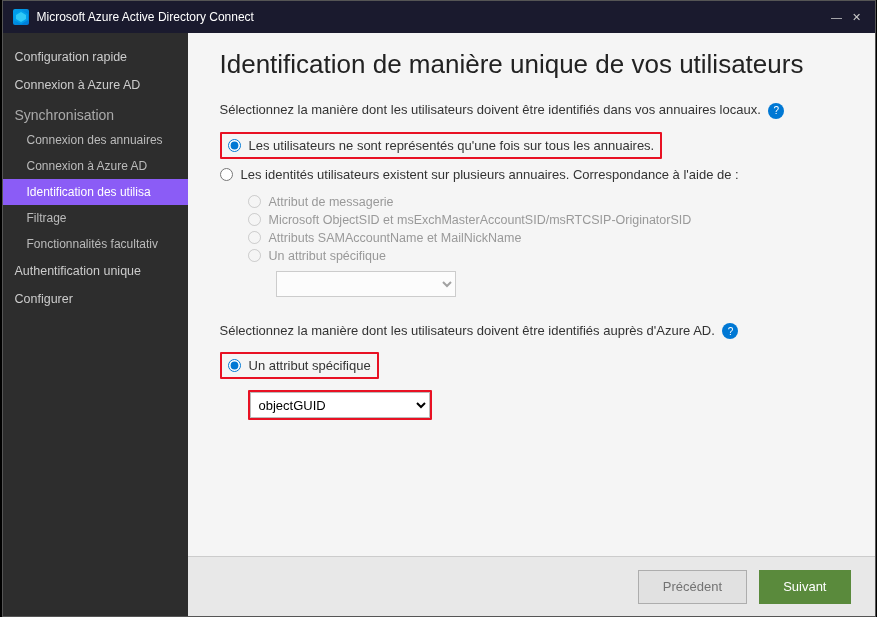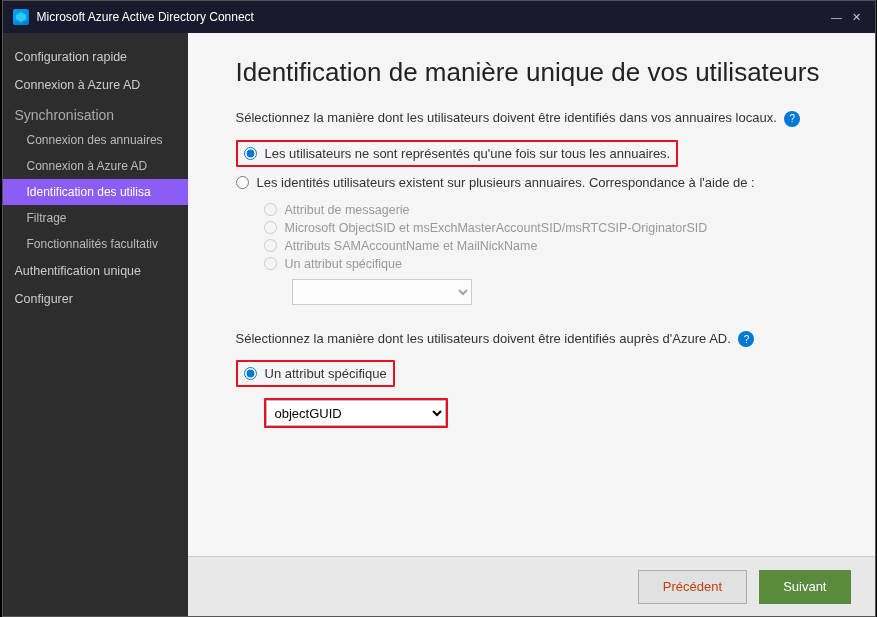--- a/index.html
+++ b/index.html
@@ -96,23 +96,22 @@
     }
     .main-content {
       flex: 1;
       background: #f5f5f5;
       display: flex;
       flex-direction: column;
       overflow: hidden;
     }
     .content-area {
       flex: 1;
-      padding: 24px 32px;
+      padding: 16px 32px;
       overflow-y: auto;
-      margin-left: 16px;
     }
     .page-title {
       font-size: 26px;
       font-weight: 300;
       color: #222;
       margin-bottom: 22px;
       line-height: 1.2;
     }
     .section-label {
       font-size: 13px;
@@ -214,21 +213,21 @@
     .btn {
       height: 34px;
       padding: 0 24px;
       font-size: 13px;
       cursor: pointer;
       border: none;
       font-family: inherit;
     }
     .btn-secondary {
       background: #e1e1e1;
-      color: #c2410c;
+      color: #737373;
       border: 1px solid #adadad;
     }
     .btn-primary {
       background: #5a8a3c;
       color: #fff;
     }
   </style>
 </head>
 <body>
 

